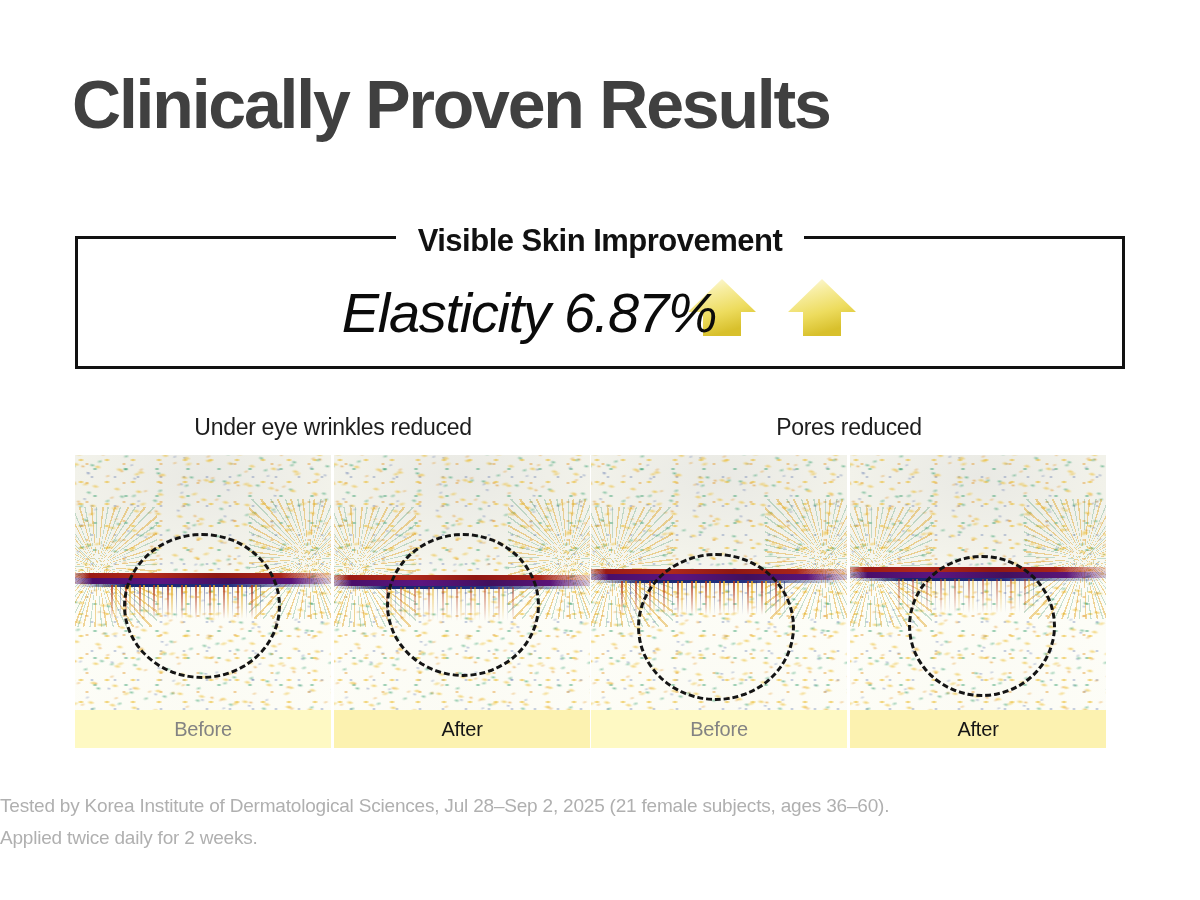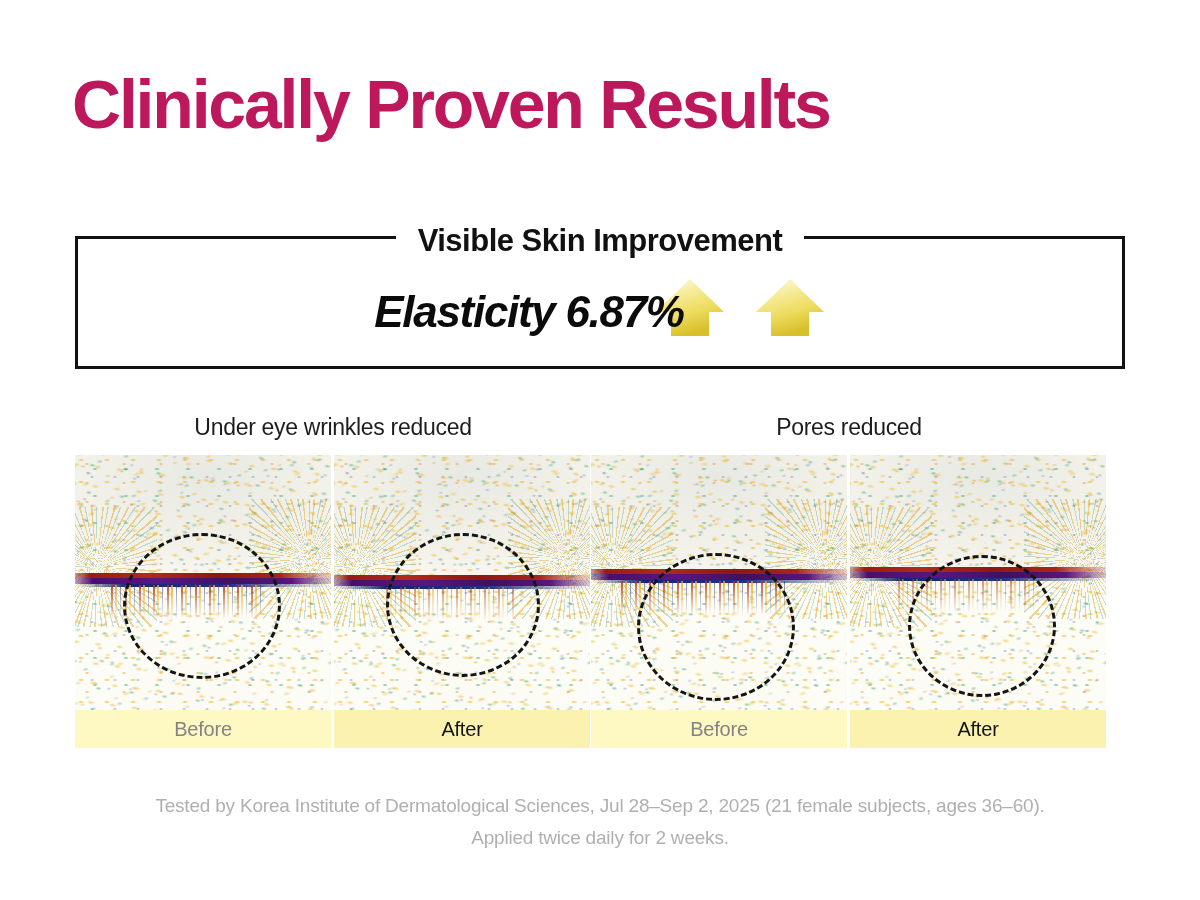--- a/index.html
+++ b/index.html
@@ -18,21 +18,21 @@
 
   
   .page-title {
     position: absolute;
     left: 72px;
     top: 70px;
     font-size: 68px;
     line-height: 1;
     font-weight: 700;
     letter-spacing: -2.2px;
-    color: #be185d;
+    color: #404040;
     white-space: nowrap;
     text-align: center;
   }
 
   
   .stats-frame {
     position: absolute;
     left: 75px;
     top: 236px;
     width: 1050px;
@@ -68,22 +68,22 @@
   }
   .stat-item {
     position: relative;
     display: inline-flex;
     align-items: center;
     height: 70px;
   }
   .stat-text {
     position: relative;
     z-index: 2;
-    font-size: 44px;
-    font-weight: 700;
+    font-size: 56px;
+    font-weight: 400;
     font-style: italic;
     letter-spacing: -1.3px;
     color: #0b0b0b;
     white-space: nowrap;
   }
   .up-arrow-icon {
     position: relative;
     z-index: 1;
     margin-left: -30px;
     margin-top: -6px;
@@ -248,21 +248,21 @@
     border: 3px dashed #141414;
     border-radius: 50%;
   }
 
   
   .footnote {
     position: absolute;
     left: 0;
     right: 0;
     top: 790px;
-    text-align: center;
+    text-align: left;
     font-size: 19px;
     line-height: 32px;
     letter-spacing: -0.2px;
     color: #b0b0b0;
   }
 </style>
 </head>
 <body>
 
 <div class="page-title">Clinically Proven Results</div>

